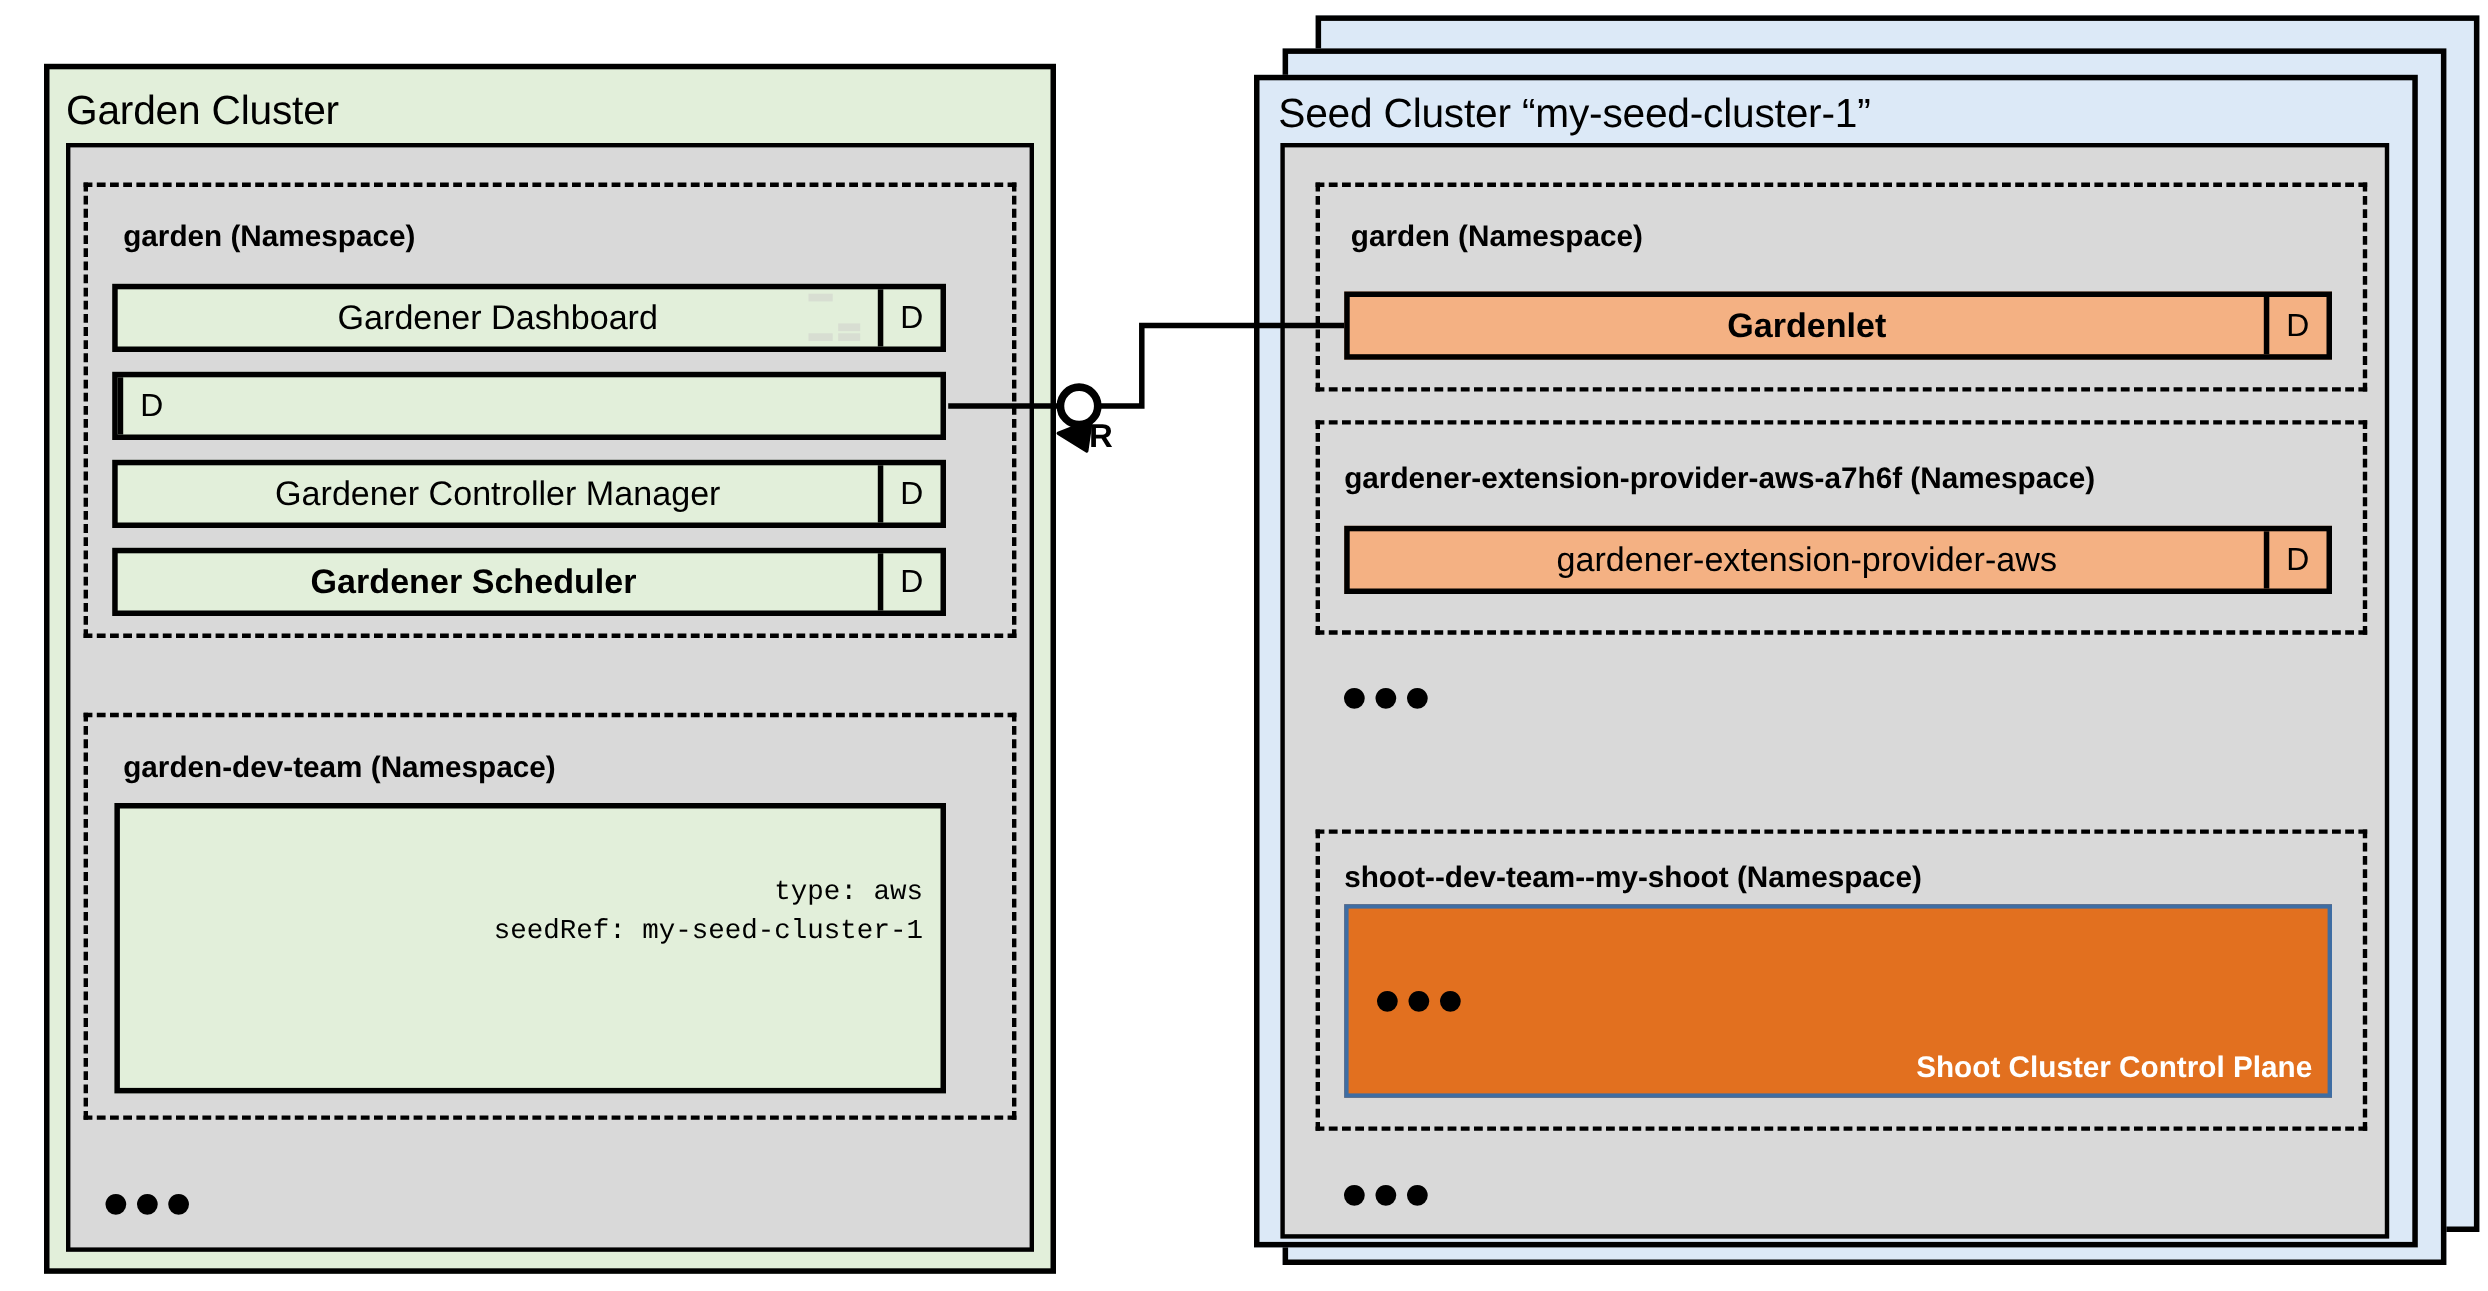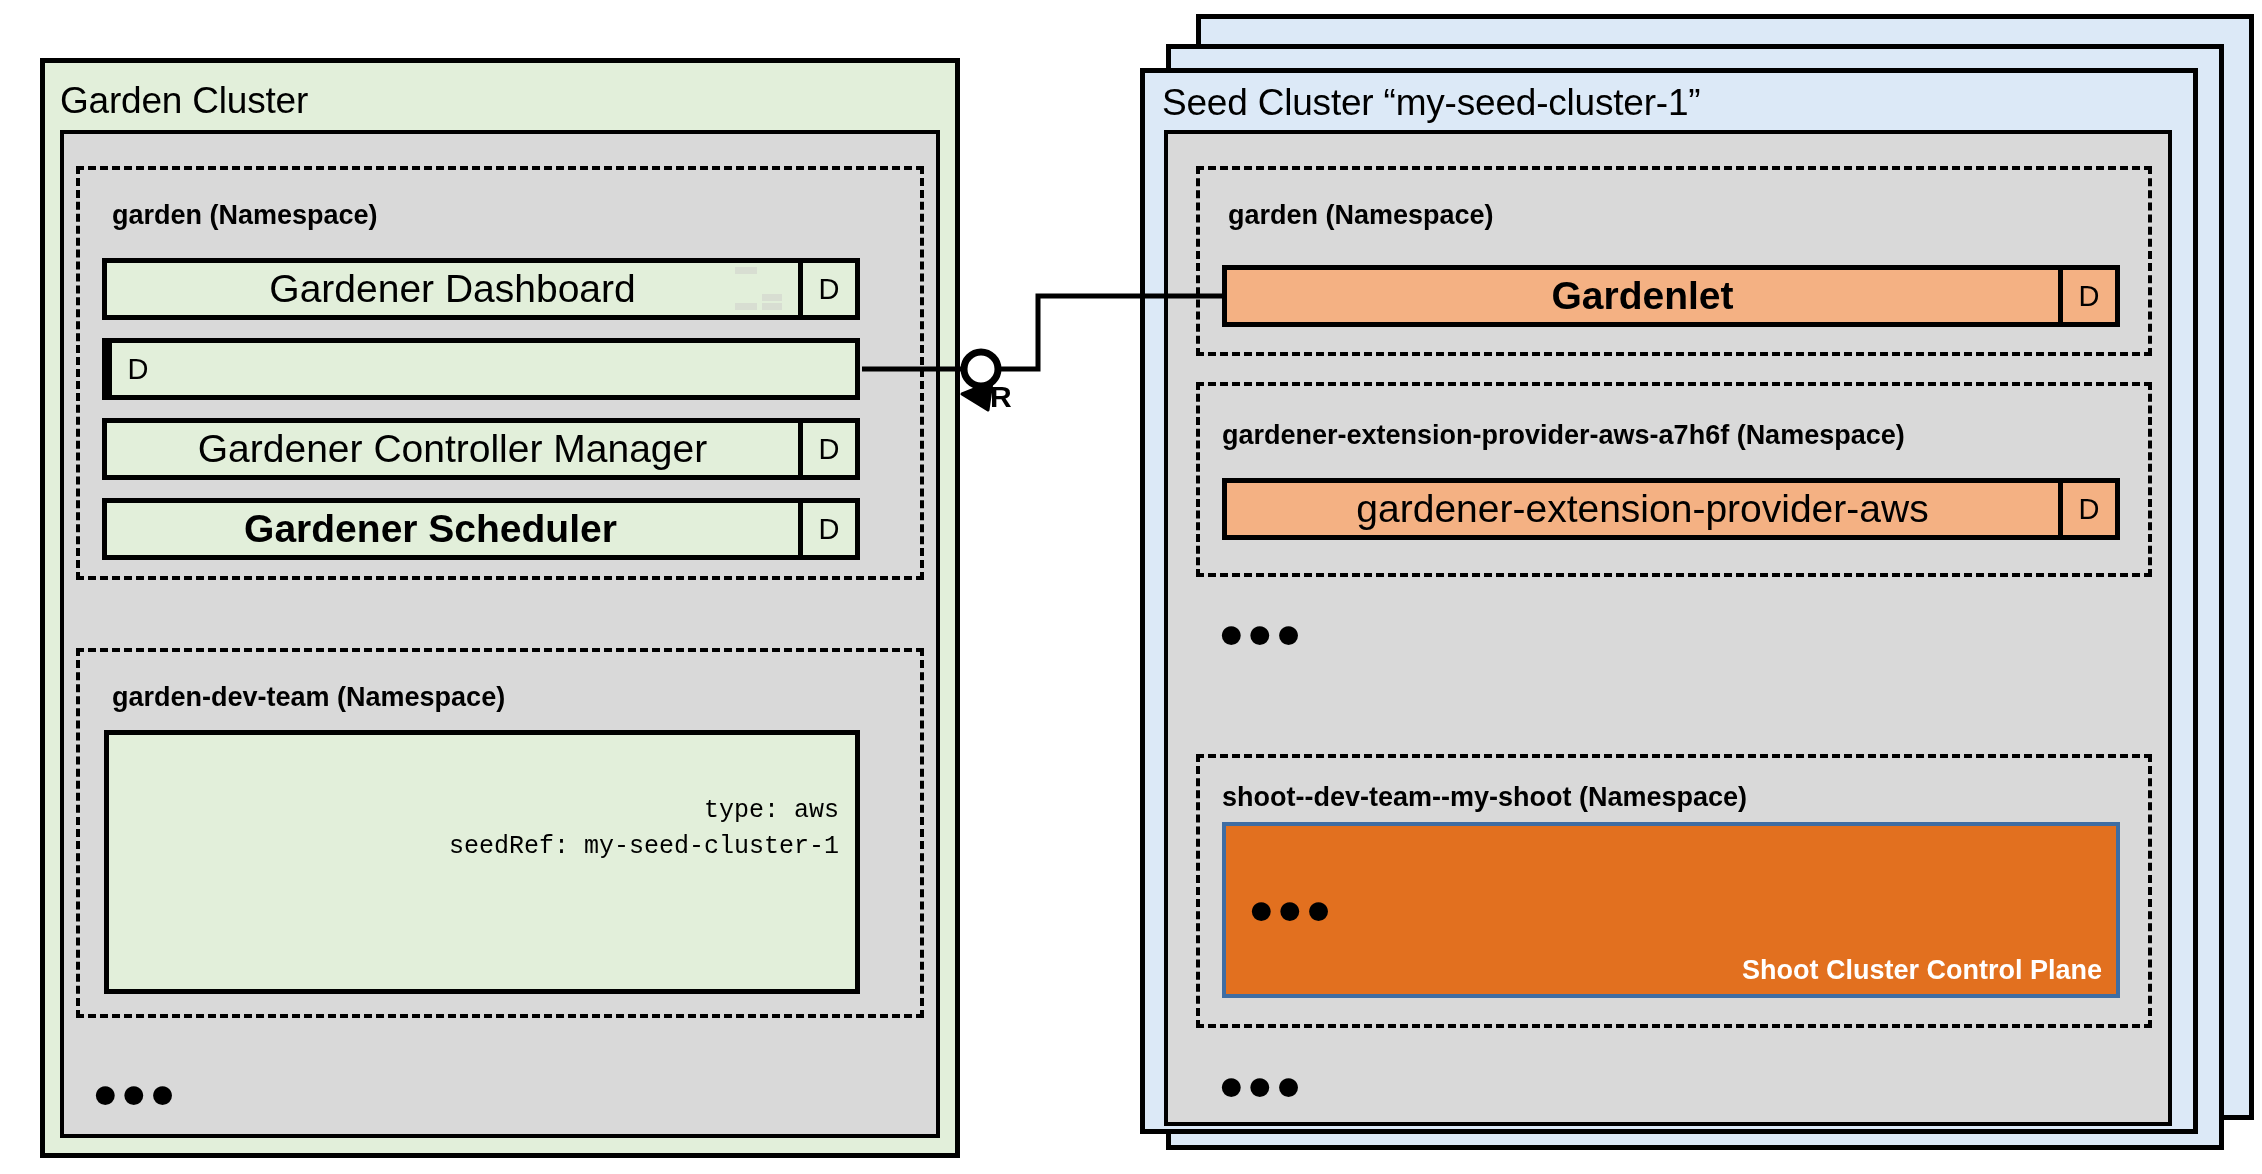--- a/index.html
+++ b/index.html
@@ -64,21 +64,21 @@
     box-sizing: border-box;
     border: 5px solid #000000;
     display: flex;
     align-items: stretch;
   }
   .component .comp-name {
     flex: 1 1 auto;
     display: flex;
     align-items: center;
     justify-content: center;
-    font-size: 39px;
+    font-size: 31px;
     white-space: nowrap;
     overflow: hidden;
   }
   .component .comp-kind {
     flex: 0 0 auto;
     width: 52px;
     border-left: 5px solid #000000;
     display: flex;
     align-items: center;
     justify-content: center;

